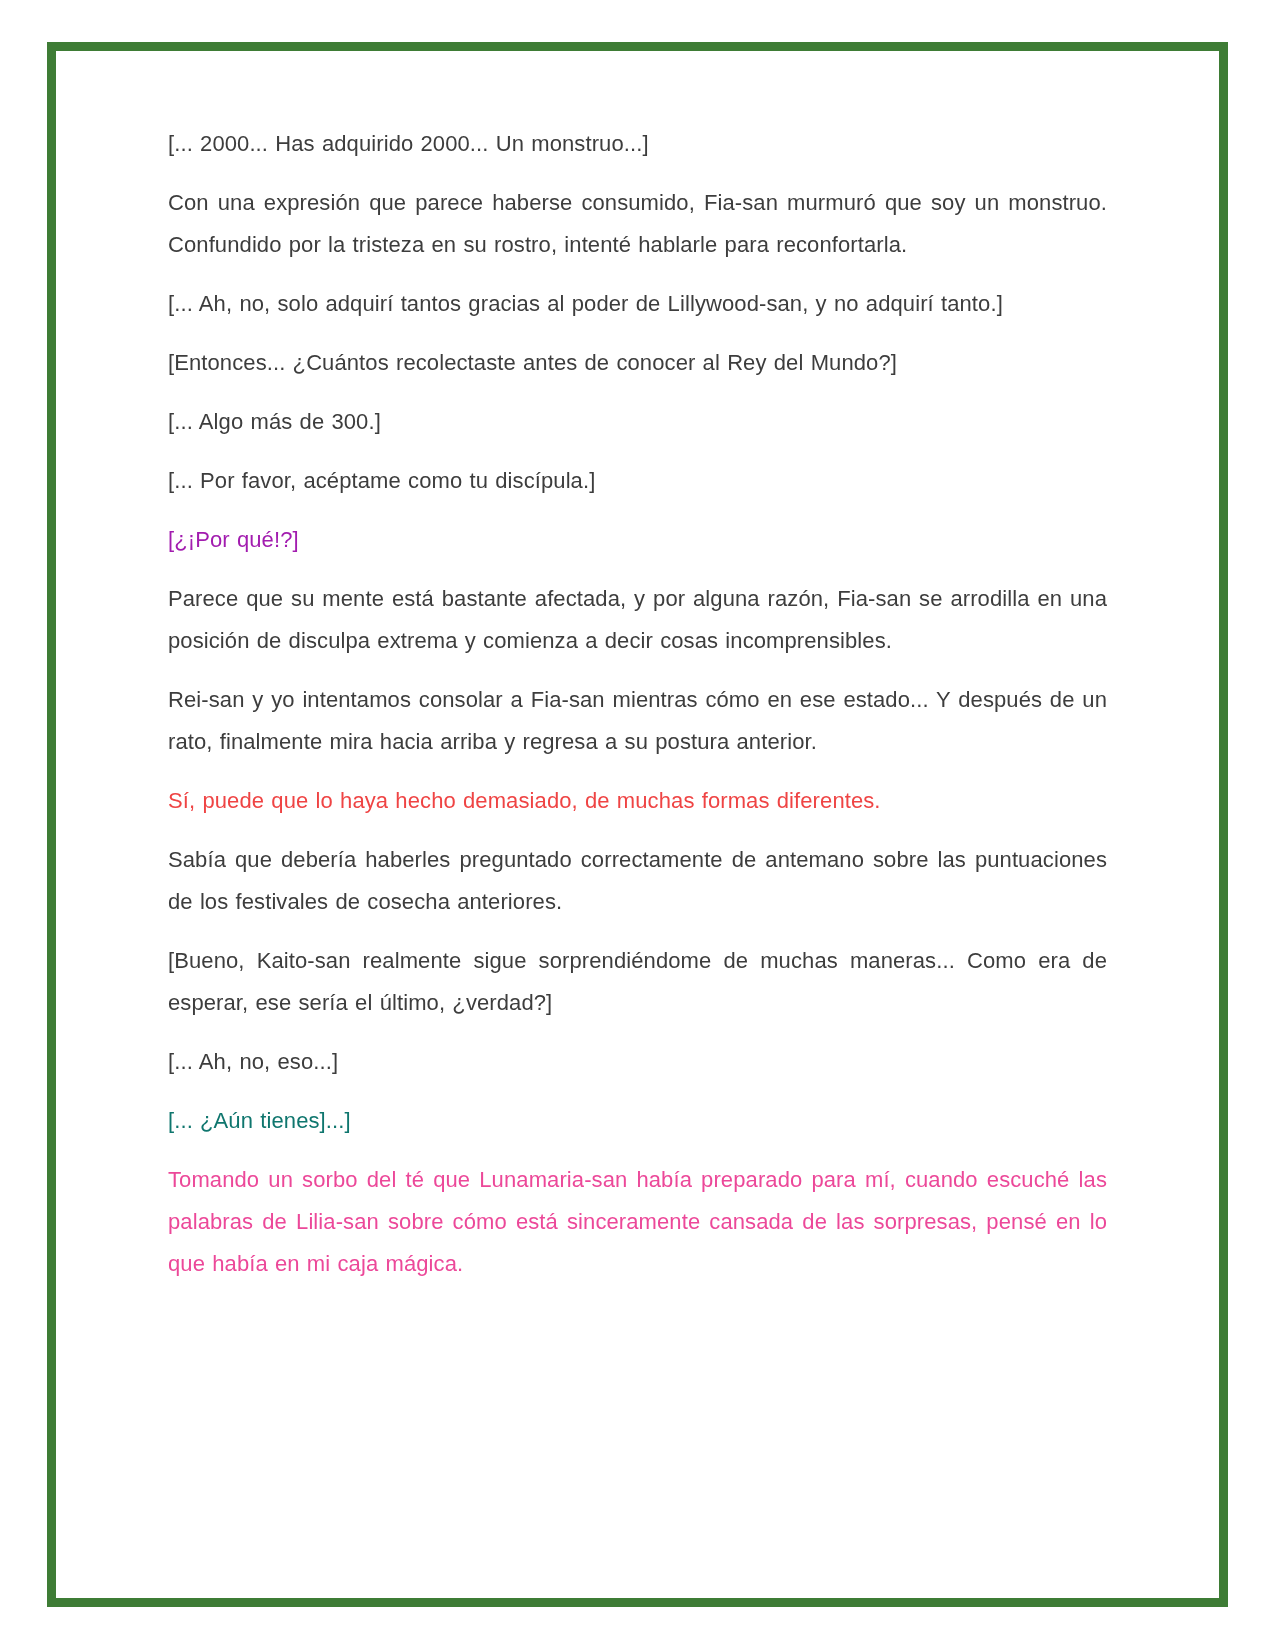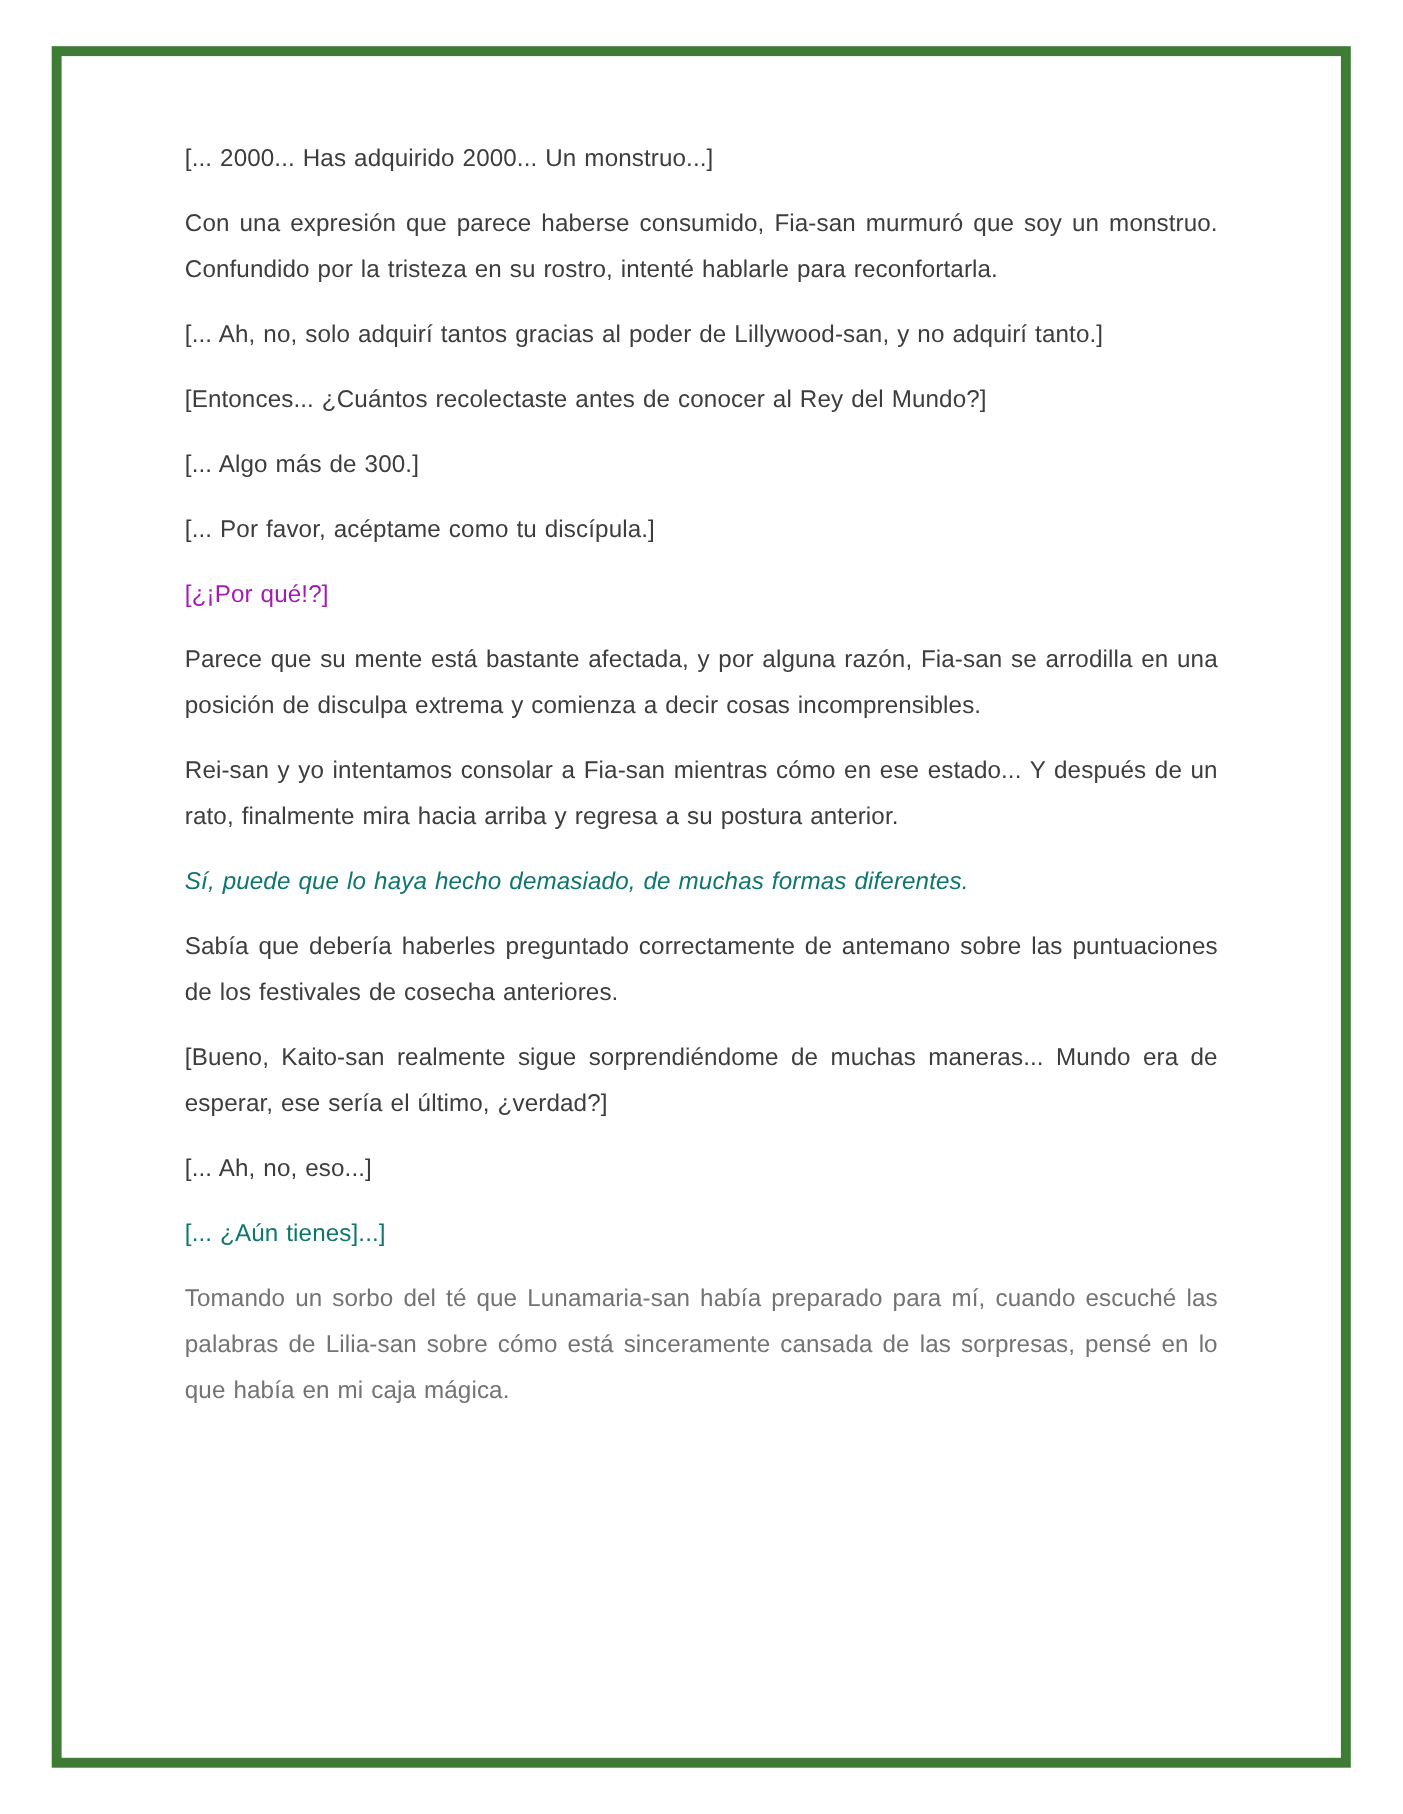--- a/index.html
+++ b/index.html
@@ -48,21 +48,21 @@
 
     <p style="color: rgb(61, 61, 61);">[... 2000... Has adquirido 2000... Un monstruo...]</p>
         <p style="color: rgb(61, 61, 61);">Con una expresión que parece haberse consumido, Fia-san murmuró que soy un monstruo. Confundido por la tristeza en su rostro, intenté hablarle para reconfortarla.</p>
         <p style="color: rgb(61, 61, 61);">[... Ah, no, solo adquirí tantos gracias al poder de Lillywood-san, y no adquirí tanto.]</p>
         <p style="color: rgb(61, 61, 61);">[Entonces... ¿Cuántos recolectaste antes de conocer al Rey del Mundo?]</p>
         <p style="color: rgb(61, 61, 61);">[... Algo más de 300.]</p>
         <p style="color: rgb(61, 61, 61);">[... Por favor, acéptame como tu discípula.]</p>
         <p style="color: #a21caf;">[¿¡Por qué!?]</p>
         <p style="color: rgb(61, 61, 61);">Parece que su mente está bastante afectada, y por alguna razón, Fia-san se arrodilla en una posición de disculpa extrema y comienza a decir cosas incomprensibles.</p>
         <p style="color: rgb(61, 61, 61);">Rei-san y yo intentamos consolar a Fia-san mientras cómo en ese estado... Y después de un rato, finalmente mira hacia arriba y regresa a su postura anterior.</p>
-        <p style="color: #0f766e; font-style: italic;">Sí, puede que lo haya hecho demasiado, de muchas formas diferentes.</p>
+        <p style="color: #ef4444;">Sí, puede que lo haya hecho demasiado, de muchas formas diferentes.</p>
         <p style="color: rgb(61, 61, 61);">Sabía que debería haberles preguntado correctamente de antemano sobre las puntuaciones de los festivales de cosecha anteriores.</p>
-        <p style="color: rgb(61, 61, 61);">[Bueno, Kaito-san realmente sigue sorprendiéndome de muchas maneras... Mundo era de esperar, ese sería el último, ¿verdad?]</p>
+        <p style="color: rgb(61, 61, 61);">[Bueno, Kaito-san realmente sigue sorprendiéndome de muchas maneras... Como era de esperar, ese sería el último, ¿verdad?]</p>
         <p style="color: rgb(61, 61, 61);">[... Ah, no, eso...]</p>
         <p style="color: #0f766e;">[... ¿Aún tienes]...]</p>
-        <p style="color: #737373;">Tomando un sorbo del té que Lunamaria-san había preparado para mí, cuando escuché las palabras de Lilia-san sobre cómo está sinceramente cansada de las sorpresas, pensé en lo que había en mi caja mágica.</p>
+        <p style="color: #ec4899;">Tomando un sorbo del té que Lunamaria-san había preparado para mí, cuando escuché las palabras de Lilia-san sobre cómo está sinceramente cansada de las sorpresas, pensé en lo que había en mi caja mágica.</p>
       </div>
   </div>
 </div>
 
 </body></html>

